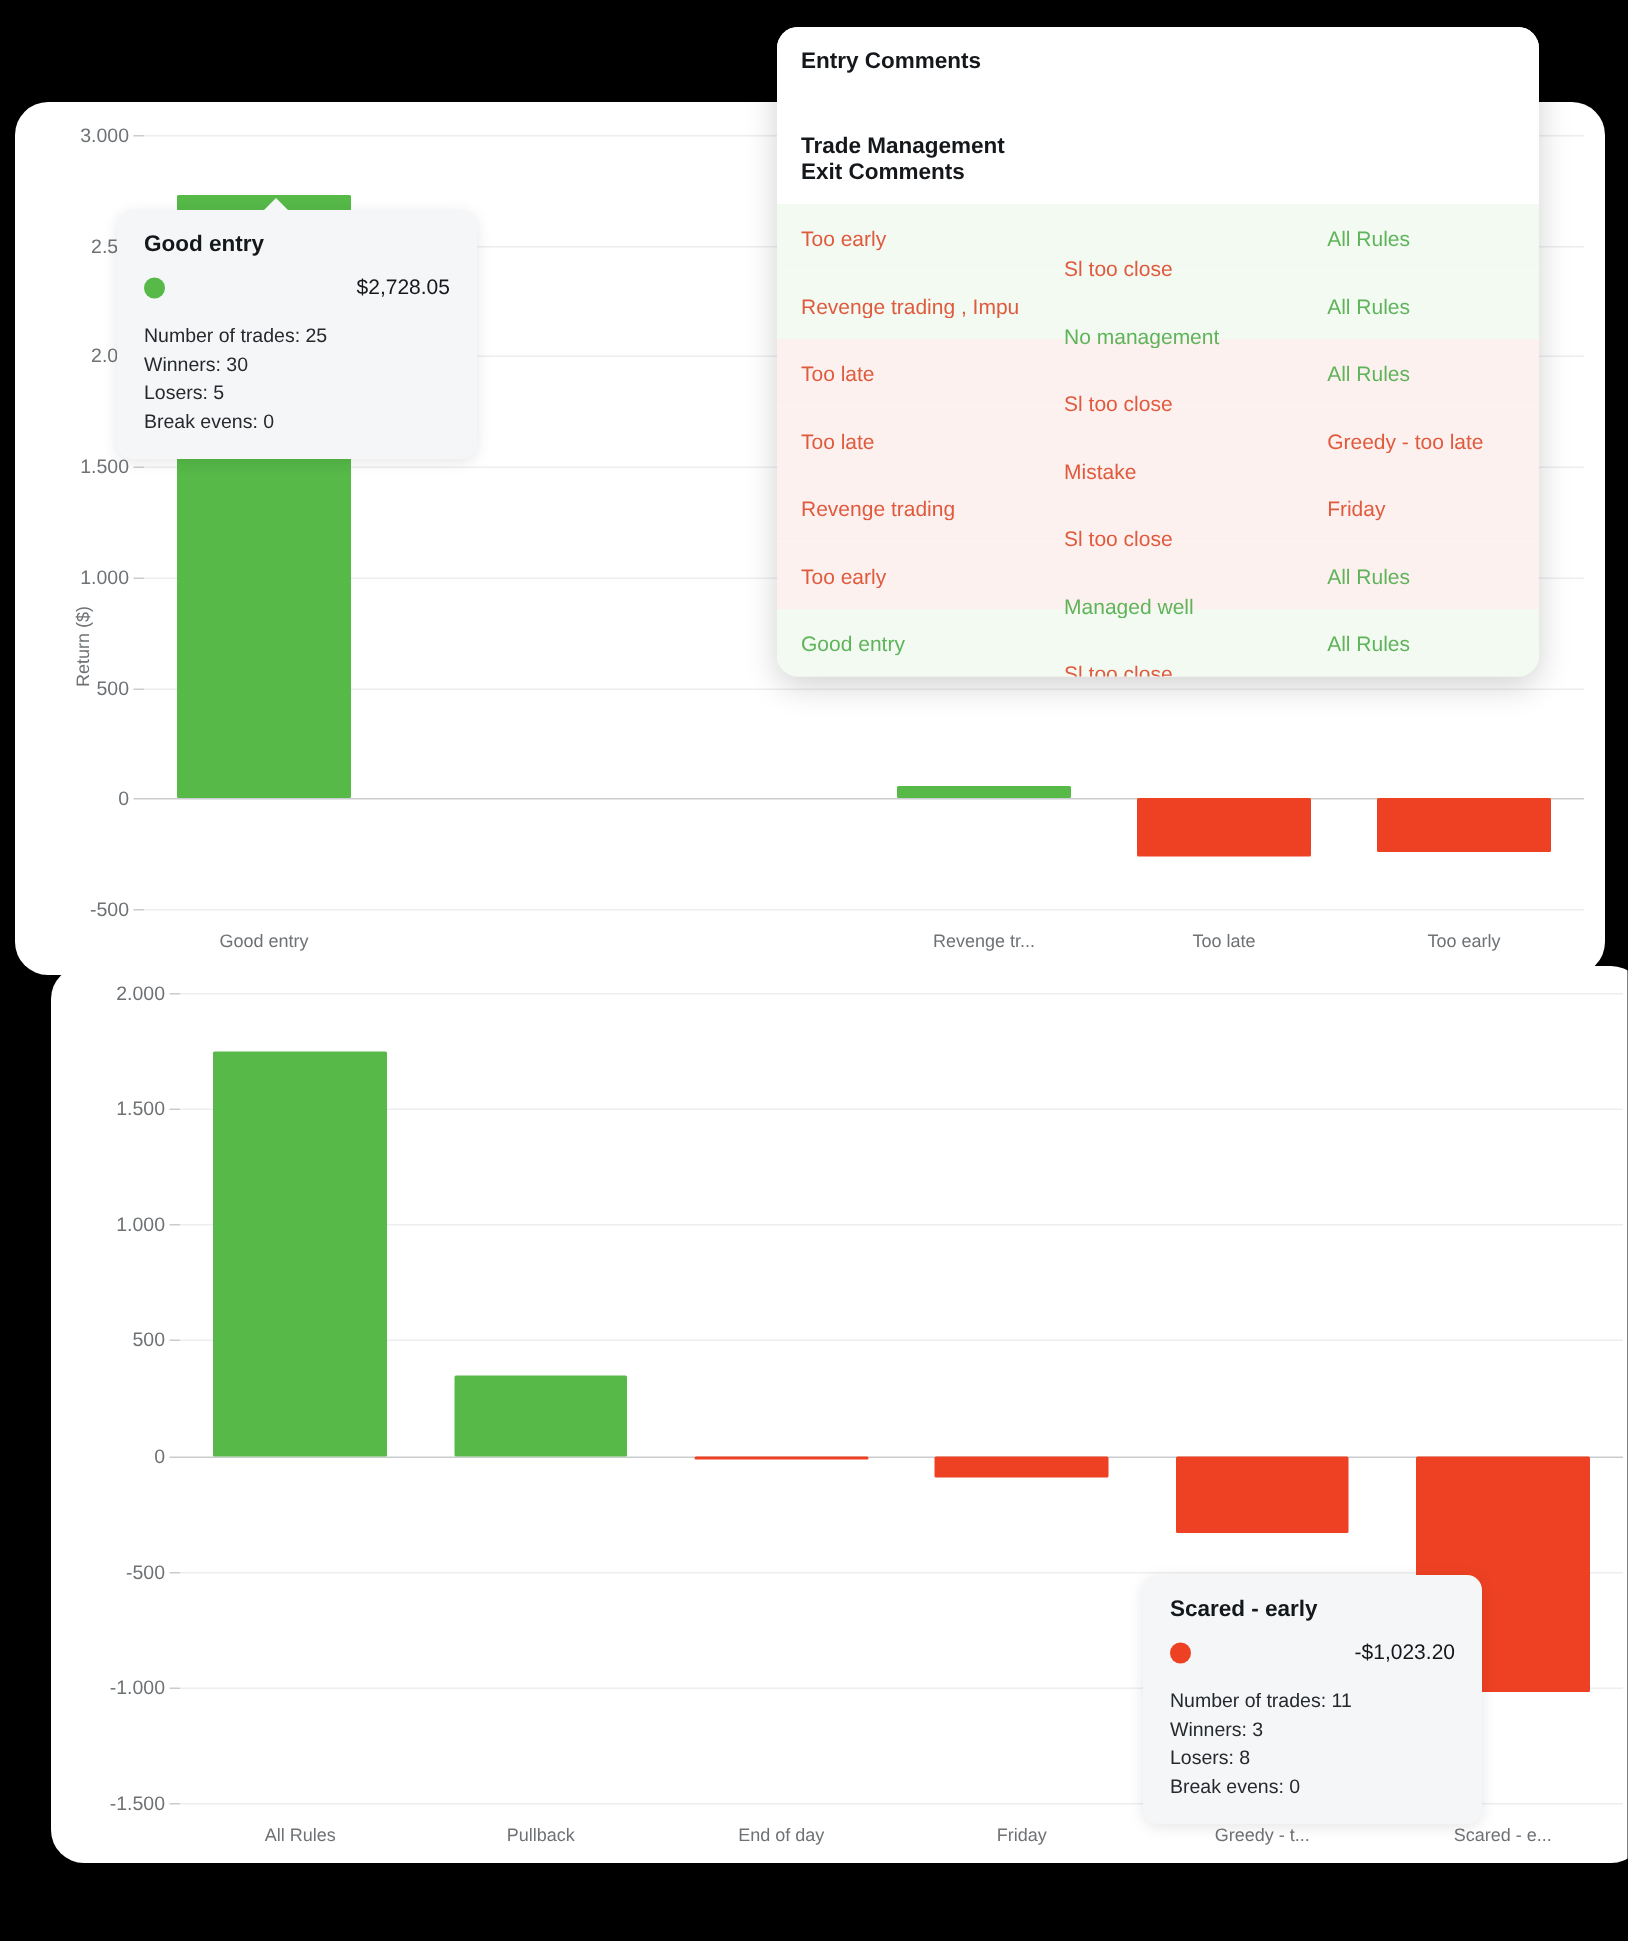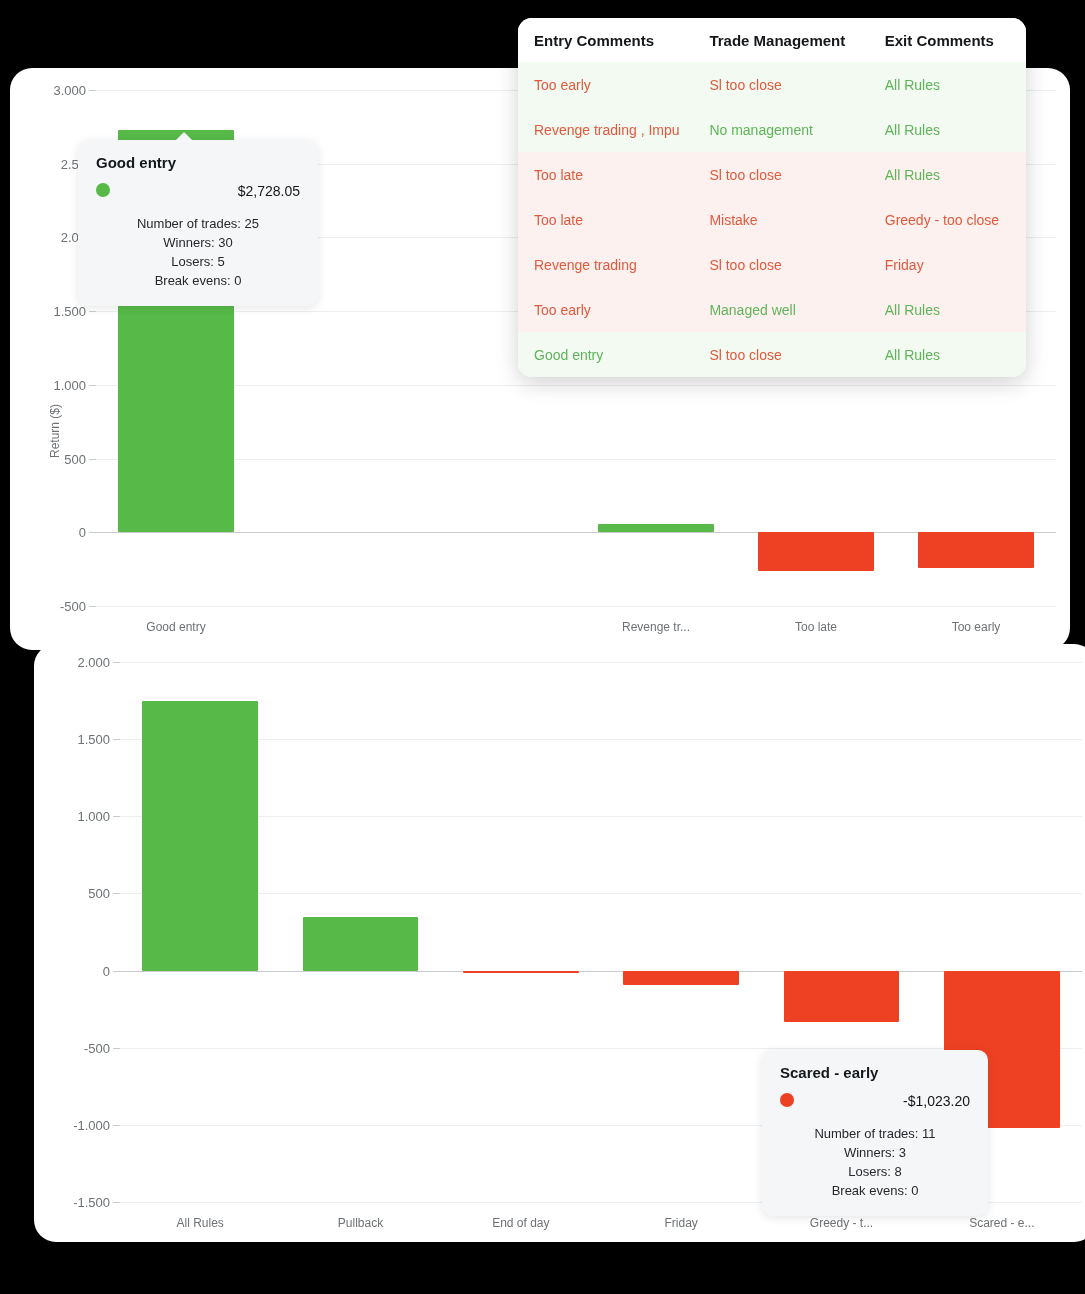--- a/index.html
+++ b/index.html
@@ -123,37 +123,37 @@
     border-bottom: 9px solid #f5f6f8;
   }
   .tt-title {
     font-size: 15px;
     font-weight: bold;
     color: #15181b;
     margin-bottom: 12px;
   }
   .tt-valrow {
     display: flex;
-    align-items: flex-start;
+    align-items: flex-end;
     justify-content: space-between;
     margin-bottom: 16px;
   }
   .tt-dot {
     width: 14px; height: 14px;
     border-radius: 50%;
     flex: none;
   }
   .tt-dot.green { background: #56b948; }
   .tt-dot.red   { background: #ee4123; }
   .tt-value {
     font-size: 14px;
     color: #15181b;
   }
   .tt-stats {
-    text-align: center;
+    text-align: left;
     font-size: 13px;
     color: #26292c;
     line-height: 1.45;
   }
 
   #tooltip-top {
     left: 78px;
     top: 140px;
     width: 204px;
   }
@@ -173,41 +173,42 @@
     border-radius: 14px;
     overflow: hidden;
     background: #ffffff;
     box-shadow: 0 6px 22px rgba(0,0,0,0.18);
     z-index: 60;
   }
   .ct-header {
     display: flex;
     background: #ffffff;
     padding: 14px 0 13px 0;
+    flex-direction: column;
   }
   .ct-header .ct-cell {
     font-size: 15px;
     font-weight: bold;
     color: #15181b;
   }
   .ct-row {
     display: flex;
     align-items: center;
     height: 45px;
   }
   .ct-row.tone-green { background: #f2faf2; }
   .ct-row.tone-red   { background: #fdf1ef; }
   .ct-cell {
     font-size: 14px;
     padding-left: 16px;
     white-space: nowrap;
     overflow: hidden;
   }
   .ct-cell.c1 { width: 176px; }
-  .ct-cell.c2 { width: 176px; }
+  .ct-cell.c2 { width: 176px; margin-top: 40px; }
   .ct-cell.c3 { width: 156px; }
   .txt-red   { color: #e05a3e; }
   .txt-green { color: #5fb45a; }
 </style>
 </head>
 <body>
 
 <div class="card" id="card-top">
   <div class="chart">
     <div class="axis-title" id="ytitle-top">Return ($)</div>
@@ -301,21 +302,21 @@
         <div class="ct-cell c3 txt-green">All Rules</div>
       </div>
       <div class="ct-row tone-red">
         <div class="ct-cell c1 txt-red">Too late</div>
         <div class="ct-cell c2 txt-red">Sl too close</div>
         <div class="ct-cell c3 txt-green">All Rules</div>
       </div>
       <div class="ct-row tone-red">
         <div class="ct-cell c1 txt-red">Too late</div>
         <div class="ct-cell c2 txt-red">Mistake</div>
-        <div class="ct-cell c3 txt-red">Greedy - too close</div>
+        <div class="ct-cell c3 txt-red">Greedy - too late</div>
       </div>
       <div class="ct-row tone-red">
         <div class="ct-cell c1 txt-red">Revenge trading</div>
         <div class="ct-cell c2 txt-red">Sl too close</div>
         <div class="ct-cell c3 txt-red">Friday</div>
       </div>
       <div class="ct-row tone-red">
         <div class="ct-cell c1 txt-red">Too early</div>
         <div class="ct-cell c2 txt-green">Managed well</div>
         <div class="ct-cell c3 txt-green">All Rules</div>

